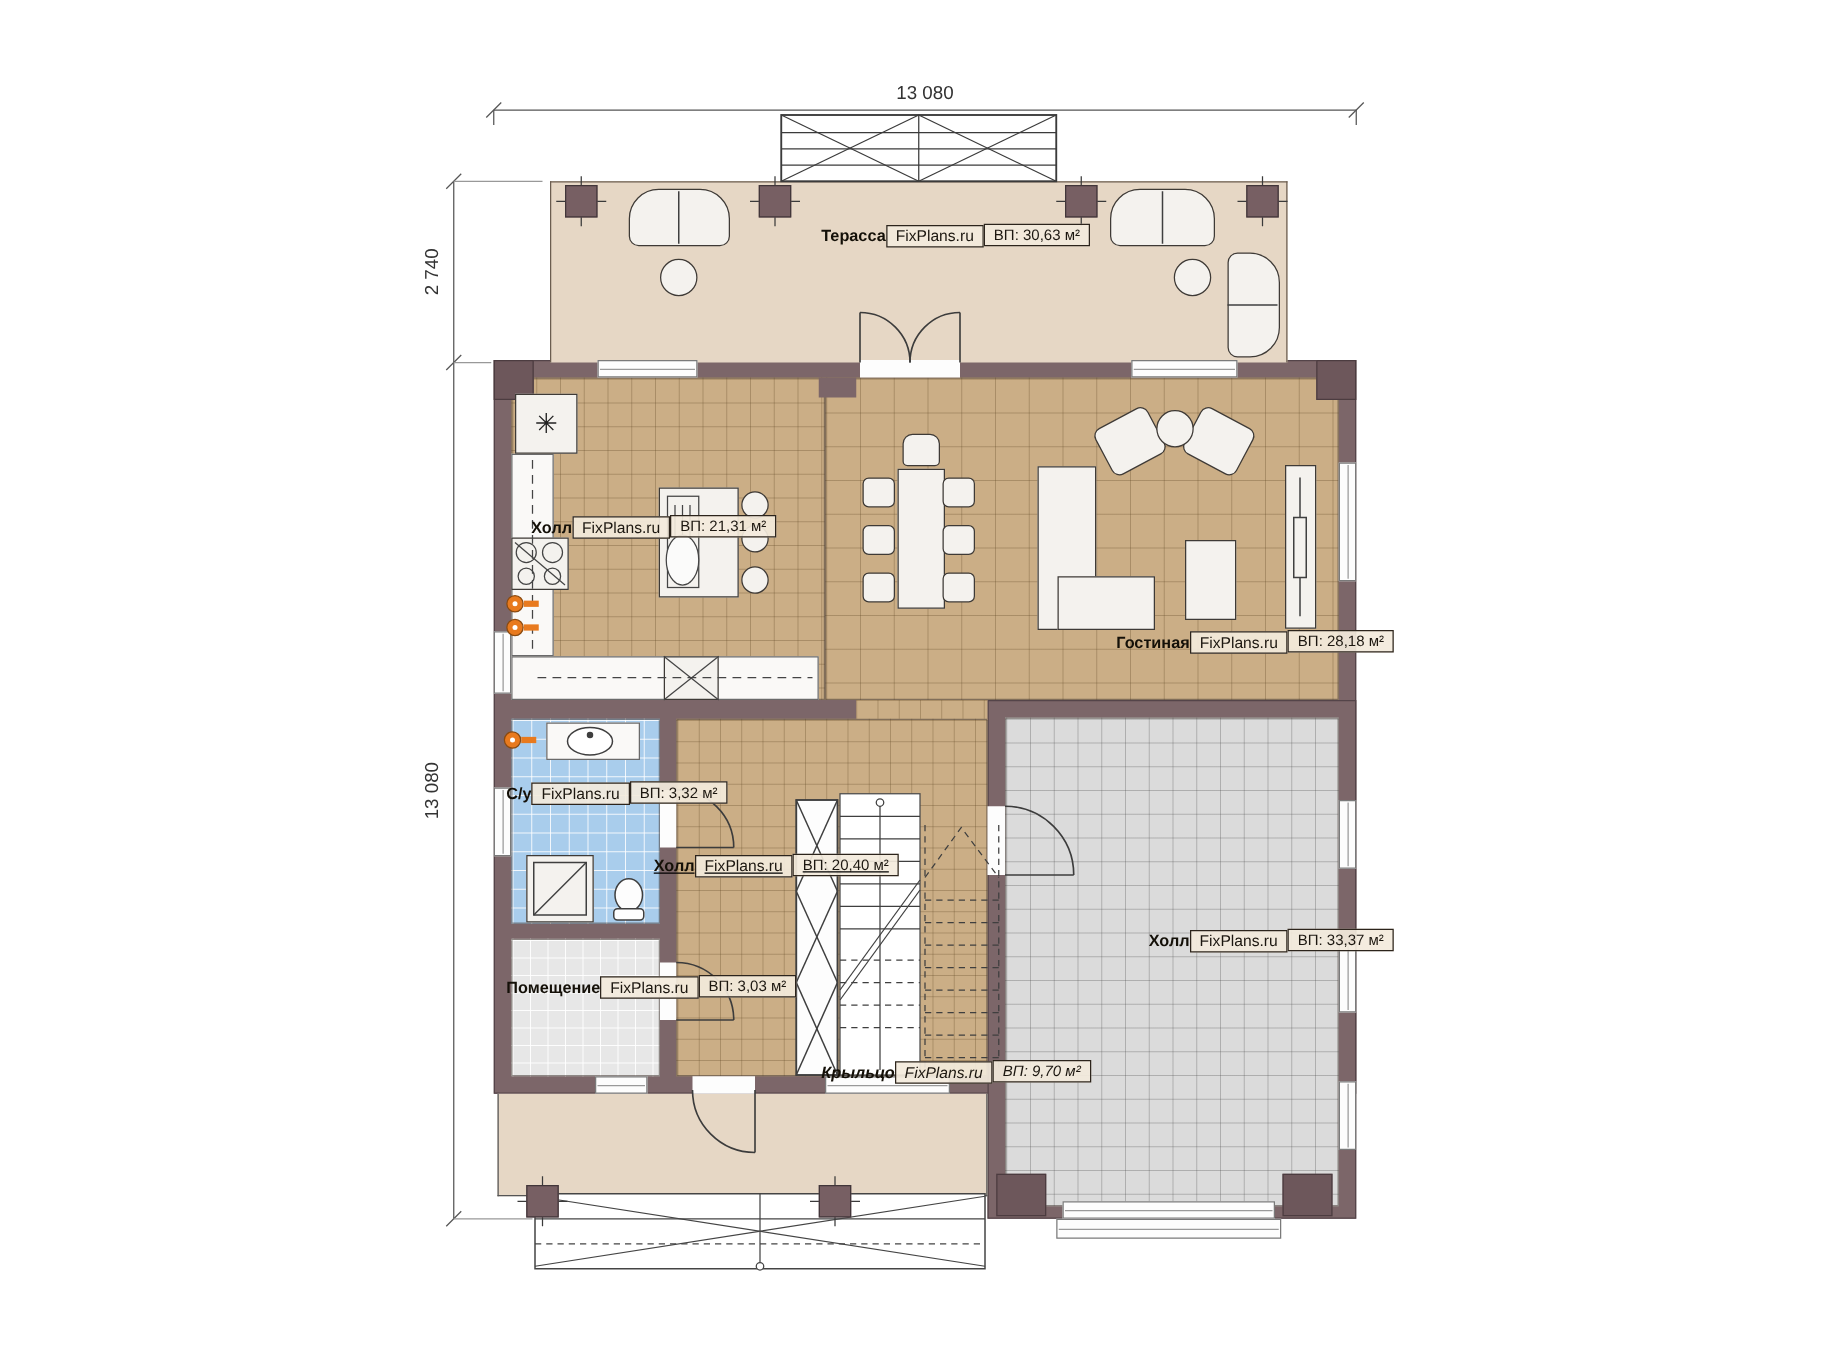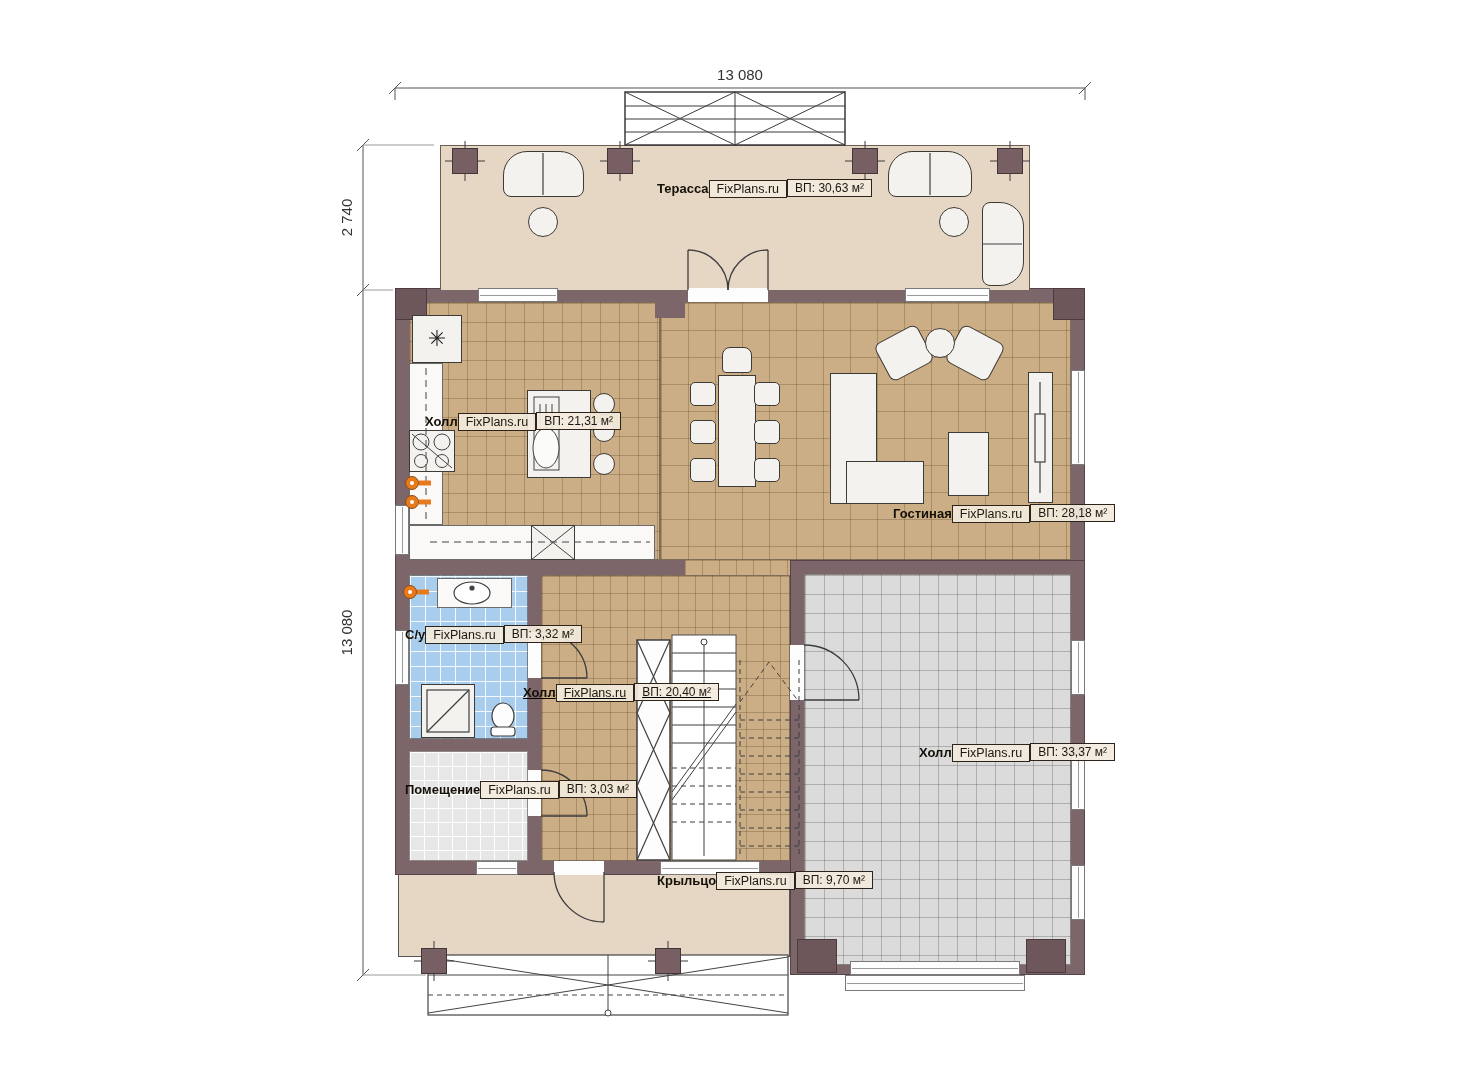--- a/index.html
+++ b/index.html
@@ -177,21 +177,21 @@
   <div class="room-label" style="left:405px; top:781px;">
     <div class="room-name">Помещение</div>
     <div class="label-box">FixPlans.ru</div>
     <div class="label-box">ВП: 3,03 м²</div>
   </div>
   <div class="room-label" style="left:919px; top:744px;">
     <div class="room-name">Холл</div>
     <div class="label-box">FixPlans.ru</div>
     <div class="label-box">ВП: 33,37 м²</div>
   </div>
-  <div class="room-label" style="left:657px; top:872px;">
+  <div class="room-label" style="left:657px; top:849px;font-style:italic;">
     <div class="room-name">Крыльцо</div>
     <div class="label-box">FixPlans.ru</div>
     <div class="label-box">ВП: 9,70 м²</div>
   </div>
 
   <div class="dim-label" style="left:690px; top:66px; width:100px;">13 080</div>
   <div class="dim-label rot" style="left:306px; top:209px; width:80px;">2 740</div>
   <div class="dim-label rot" style="left:306px; top:624px; width:80px;">13 080</div>
 
   <svg class="overlay" width="1473" height="1080" viewBox="0 0 1473 1080">

